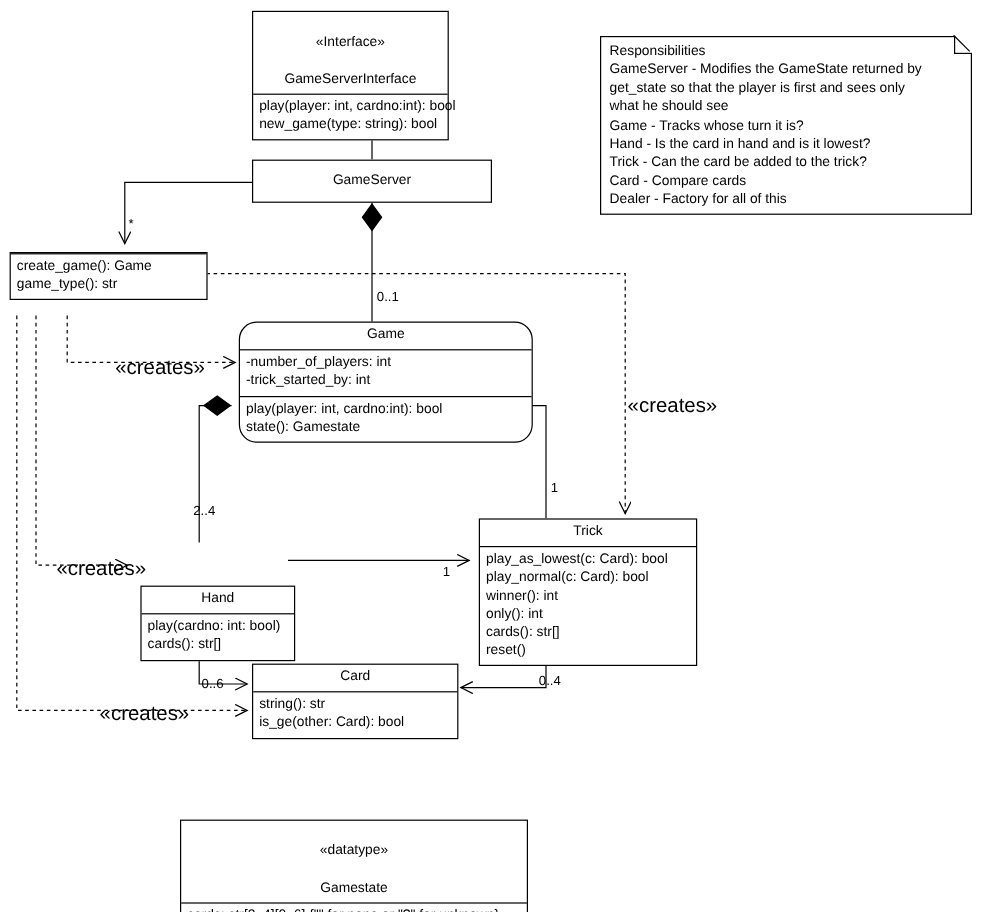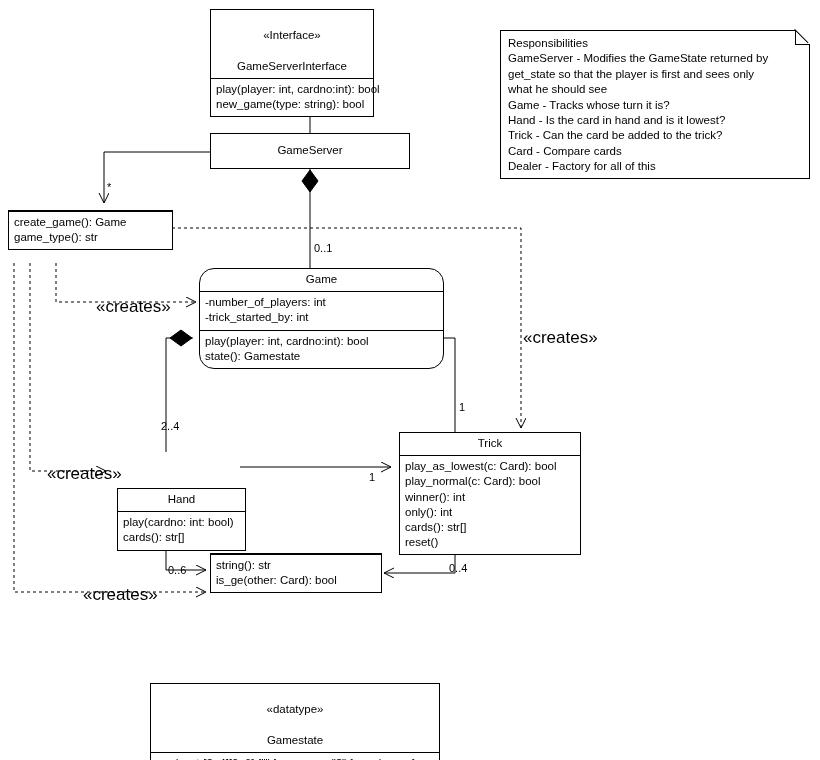--- a/index.html
+++ b/index.html
@@ -217,20 +217,21 @@
       <div>play_as_lowest(c: Card): bool</div>
       <div>play_normal(c: Card): bool</div>
       <div>winner(): int</div>
       <div>only(): int</div>
       <div>cards(): str[]</div>
       <div>reset()</div>
     </div>
   </div>
 
   <div class="uml-class" id="cls-card" style="left:210px; top:553px; width:172px;">
+    <div class="uml-header">Card</div>
     <div class="uml-compartment">
       <div>string(): str</div>
       <div>is_ge(other: Card): bool</div>
     </div>
   </div>
 
   <div class="uml-class" id="cls-gamestate" style="left:150px; top:683px; width:290px;">
     <div class="uml-header">
       <span class="stereo">«datatype»</span>
       <span>Gamestate</span>

